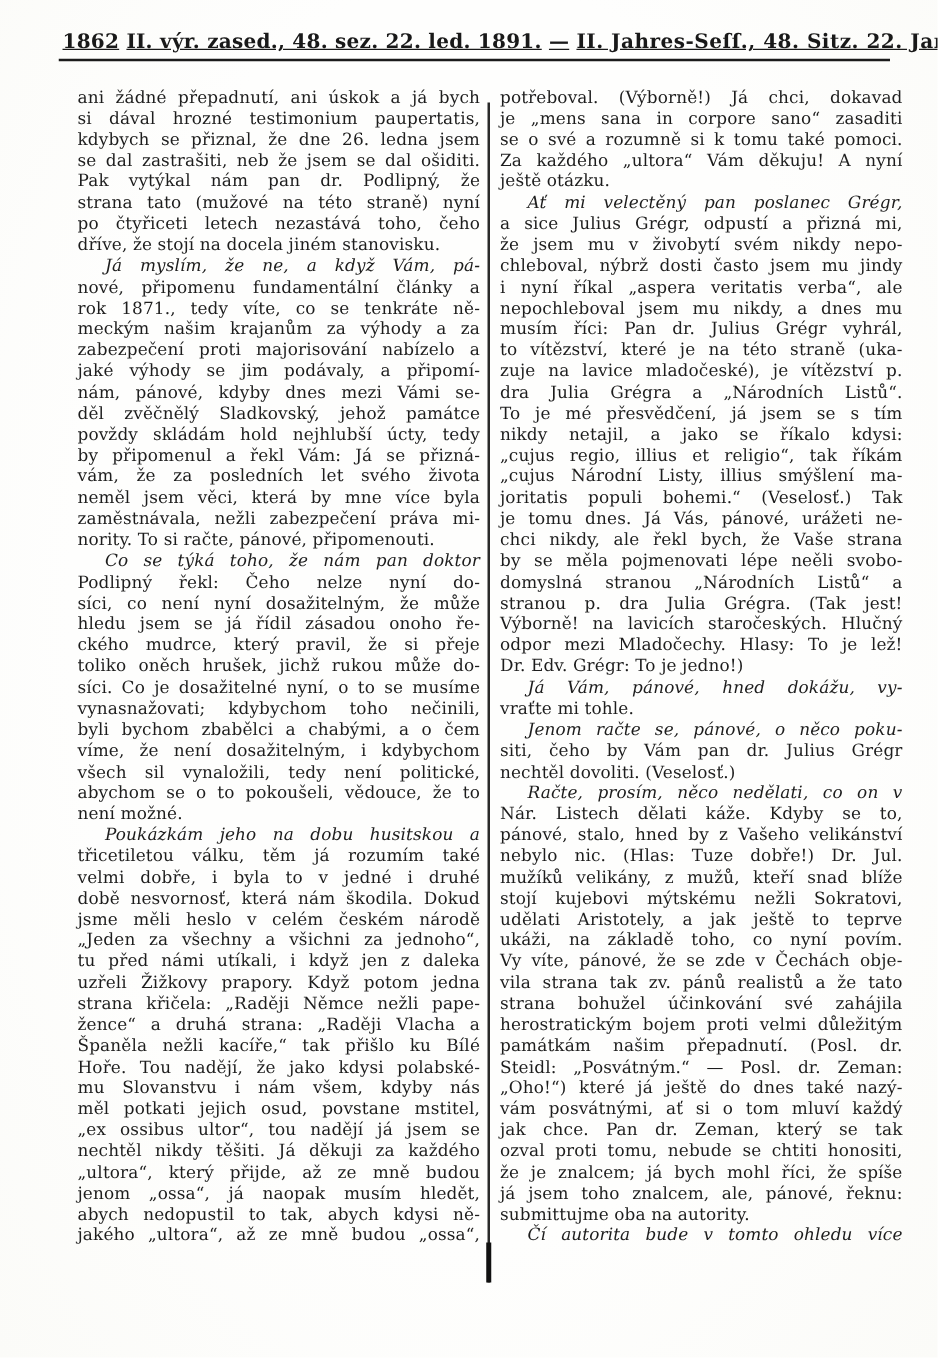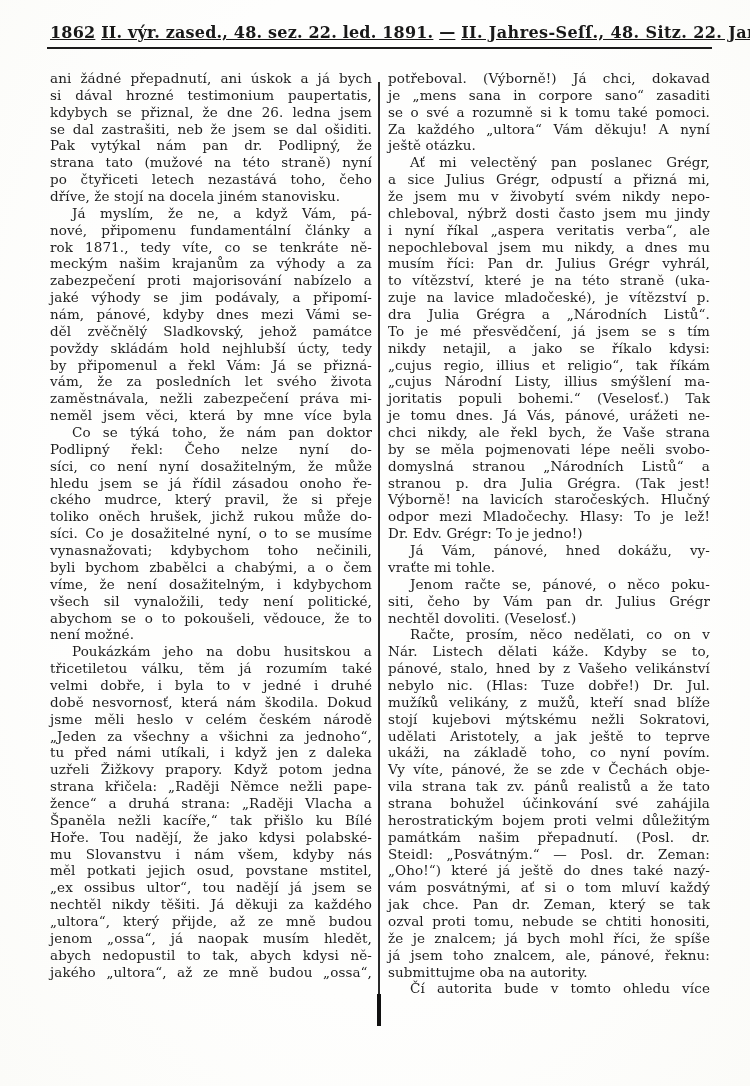--- a/index.html
+++ b/index.html
@@ -27,21 +27,21 @@
   }
   .header span { display: inline; text-decoration: underline; }
   .header-german { letter-spacing: 0.4px; }
   .header-rule {
     position: absolute;
     left: 47px; top: 47px; width: 665px; height: 2px;
     background: #1b1b1b;
   }
   .columns {
     position: absolute;
-    left: 50px; top: 70px; width: 660px;
+    left: 62px; top: 70px; width: 660px;
     display: flex;
   }
   .col { width: 322px; }
   .col-gap { width: 16px; }
   .col-divider {
     position: absolute;
     left: 328px; top: 12px;
     width: 2px; height: 944px;
     background: #2a2a2a;
   }
@@ -55,21 +55,21 @@
     font-size: 13.5px;
     line-height: 16.86px;
     height: 16.86px;
     letter-spacing: 0.1px;
     white-space: nowrap;
     text-align: justify;
     text-align-last: justify;
     -moz-text-align-last: justify;
     text-justify: inter-word;
   }
-  .line.indent { text-indent: 22px; }
+  .line.indent { text-indent: 22px; font-style: italic; }
   .line.pend {
     text-align-last: left;
     -moz-text-align-last: left;
   }
 </style>
 </head>
 <body>
 
 <div class="page">
 
@@ -96,22 +96,23 @@
         <div class="line">nové, připomenu fundamentální články a</div>
         <div class="line">rok 1871., tedy víte, co se tenkráte ně-</div>
         <div class="line">meckým našim krajanům za výhody a za</div>
         <div class="line">zabezpečení proti majorisování nabízelo a</div>
         <div class="line">jaké výhody se jim podávaly, a připomí-</div>
         <div class="line">nám, pánové, kdyby dnes mezi Vámi se-</div>
         <div class="line">děl zvěčnělý Sladkovský, jehož památce</div>
         <div class="line">povždy skládám hold nejhlubší úcty, tedy</div>
         <div class="line">by připomenul a řekl Vám: Já se přizná-</div>
         <div class="line">vám, že za posledních let svého života</div>
+        <div class="line">neměl jsem věci, která by mne více byla</div>
         <div class="line">zaměstnávala, nežli zabezpečení práva mi-</div>
-        <div class="line">neměl jsem věci, která by mne více byla</div>
+        <div class="line pend">nority. To si račte, pánové, připomenouti.</div>
         <div class="line indent">Co se týká toho, že nám pan doktor</div>
         <div class="line">Podlipný řekl: Čeho nelze nyní do-</div>
         <div class="line">síci, co není nyní dosažitelným, že může</div>
         <div class="line">hledu jsem se já řídil zásadou onoho ře-</div>
         <div class="line">ckého mudrce, který pravil, že si přeje</div>
         <div class="line">toliko oněch hrušek, jichž rukou může do-</div>
         <div class="line">síci. Co je dosažitelné nyní, o to se musíme</div>
         <div class="line">vynasnažovati; kdybychom toho nečinili,</div>
         <div class="line">byli bychom zbabělci a chabými, a o čem</div>
         <div class="line">víme, že není dosažitelným, i kdybychom</div>

